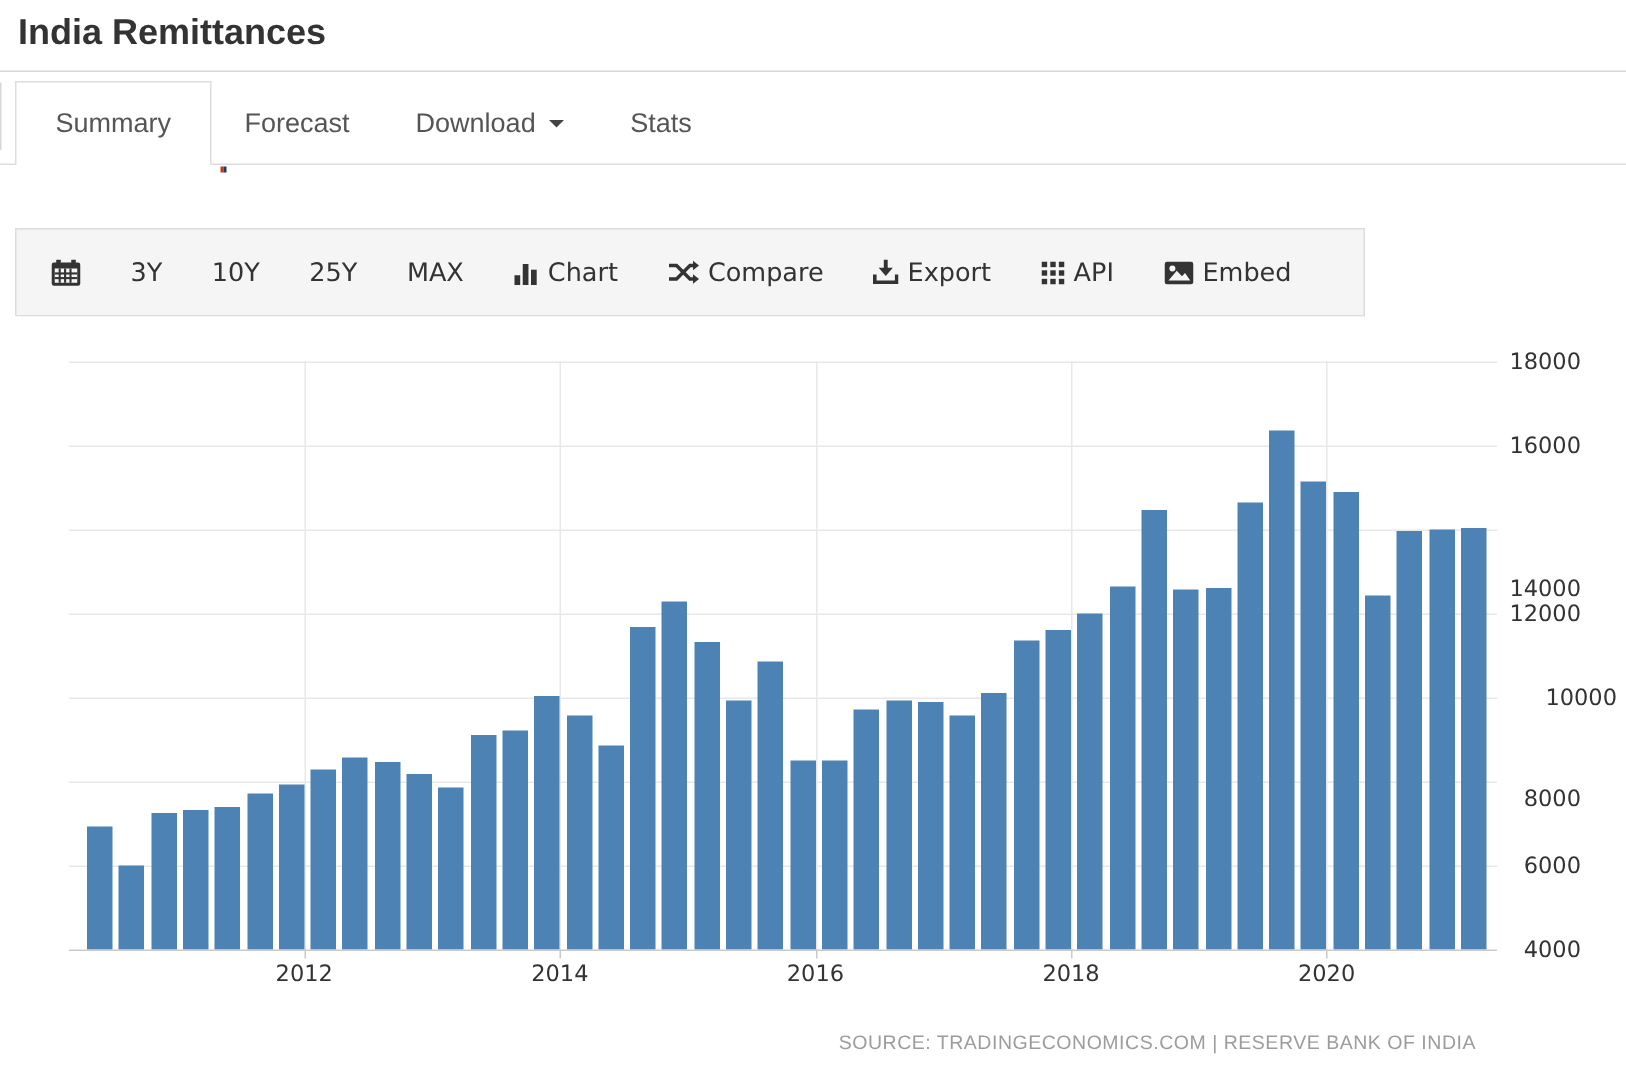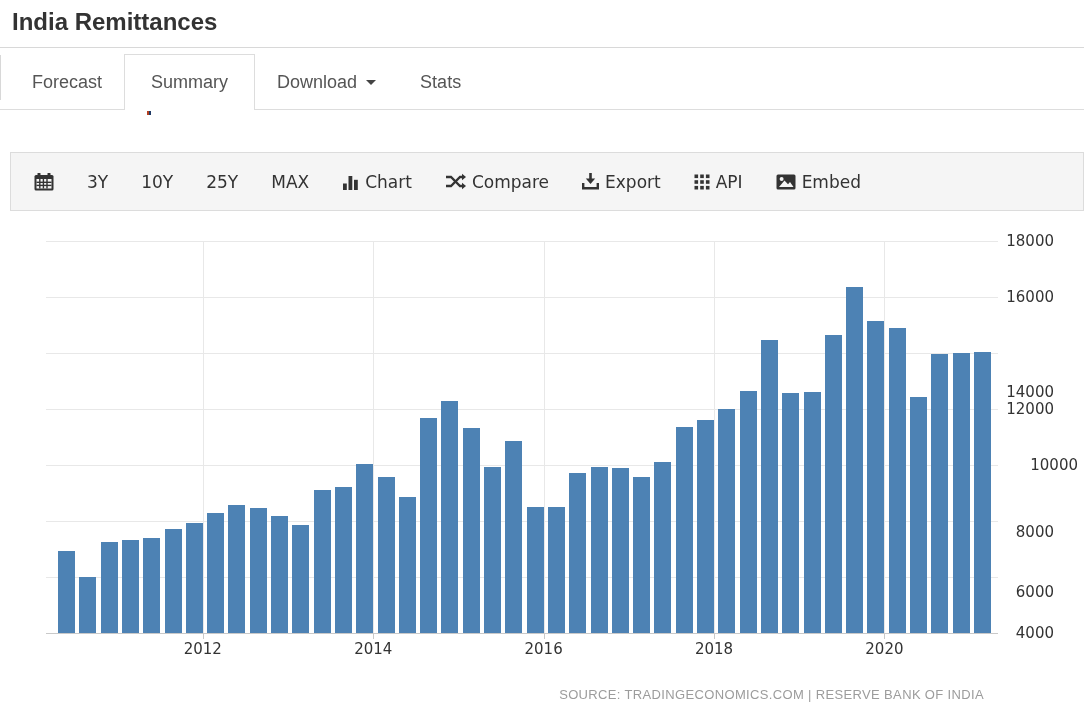--- a/index.html
+++ b/index.html
@@ -18,21 +18,21 @@
        box-sizing:border-box;cursor:pointer;background:transparent;}
   .tab.active{background:#fff;border:1px solid #ddd;border-bottom:none;padding:0 26px;}
   .caret{display:inline-block;margin-left:9px;width:0;height:0;
          border-left:5px solid transparent;border-right:5px solid transparent;border-top:5px solid #444;}
 
   
   .frag-a{position:absolute;left:147px;top:111px;width:2px;height:4px;background:#b5401f;}
   .frag-b{position:absolute;left:149px;top:111px;width:2px;height:4px;background:#1f3a66;}
 
   
-  #toolbar{position:absolute;left:10px;top:152px;width:1074px;height:59px;background:#f5f5f5;
+  #toolbar{position:absolute;left:10px;top:152px;width:900px;height:59px;background:#f5f5f5;
            border:1px solid #dcdcdc;box-sizing:border-box;display:flex;align-items:center;
            padding-left:23px;font-family:"DejaVu Sans","Liberation Sans",sans-serif;
            font-size:17px;color:#333;}
   .tb-item{display:flex;align-items:center;gap:6px;margin-right:33px;cursor:pointer;white-space:nowrap;}
   .tb-item svg{display:block;}
   .tb-label{color:#333;}
 
   
   #chart{position:absolute;left:0;top:211px;width:1084px;height:505px;background:#fff;}
   #plot{position:absolute;left:46px;top:30px;width:952px;height:392px;}
@@ -52,25 +52,25 @@
 <body>
 
 <div id="screen">
 
   <div class="page-title">India Remittances</div>
   <div class="title-divider"></div>
   <div class="left-edge-line"></div>
 
   <div class="tabs-underline"></div>
   <div id="tabs">
+      <div class="tab active">
+        <span>Summary</span>
+      </div>
       <div class="tab">
         <span>Forecast</span>
-      </div>
-      <div class="tab active">
-        <span>Summary</span>
       </div>
       <div class="tab">
         <span>Download</span>
         <span class="caret"></span>
       </div>
       <div class="tab">
         <span>Stats</span>
       </div>
     </div>
 
@@ -236,21 +236,21 @@
         <div class="bar" title="2019-Q4: 16350" style="left: 800.1px; width: 17px; top: 46.2px; height: 345.8px; background: rgb(77, 130, 180);"></div>
         <div class="bar" title="2020-Q1: 15150" style="left: 821.4px; width: 17px; top: 79.8px; height: 312.2px; background: rgb(77, 130, 180);"></div>
         <div class="bar" title="2020-Q2: 14880" style="left: 842.7px; width: 17px; top: 87.36px; height: 304.64px; background: rgb(77, 130, 180);"></div>
         <div class="bar" title="2020-Q3: 12420" style="left: 864px; width: 17px; top: 156.24px; height: 235.76px; background: rgb(77, 130, 180);"></div>
         <div class="bar" title="2020-Q4: 13950" style="left: 885.3px; width: 17px; top: 113.4px; height: 278.6px; background: rgb(77, 130, 180);"></div>
         <div class="bar" title="2021-Q1: 14000" style="left: 906.6px; width: 17px; top: 112px; height: 280px; background: rgb(77, 130, 180);"></div>
         <div class="bar" title="2021-Q2: 14050" style="left: 927.9px; width: 17px; top: 110.6px; height: 281.4px; background: rgb(77, 130, 180);"></div>
       </div>
     <div id="axis-labels">
         <div class="ylab" style="top: 413px;">4000</div>
-        <div class="ylab" style="top: 357px; margin-top: 15px;">6000</div>
+        <div class="ylab" style="top: 357px;">6000</div>
         <div class="ylab" style="top: 312px;">8000</div>
         <div class="ylab" style="top: 245px; margin-left: 24px;">10000</div>
         <div class="ylab" style="top: 189px;">12000</div>
         <div class="ylab" style="top: 133px; margin-top: 39px;">14000</div>
         <div class="ylab" style="top: 77px;">16000</div>
         <div class="ylab" style="top: 21px;">18000</div>
         <div class="xlab" style="left: 170.82px;">2012</div>
         <div class="xlab" style="left: 341.22px;">2014</div>
         <div class="xlab" style="left: 511.62px;">2016</div>
         <div class="xlab" style="left: 682.02px;">2018</div>

